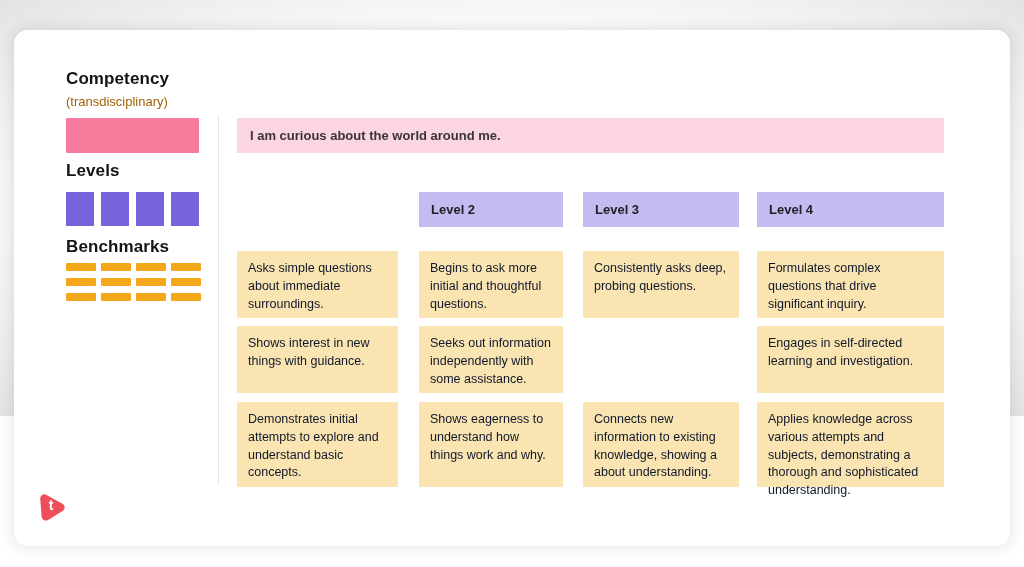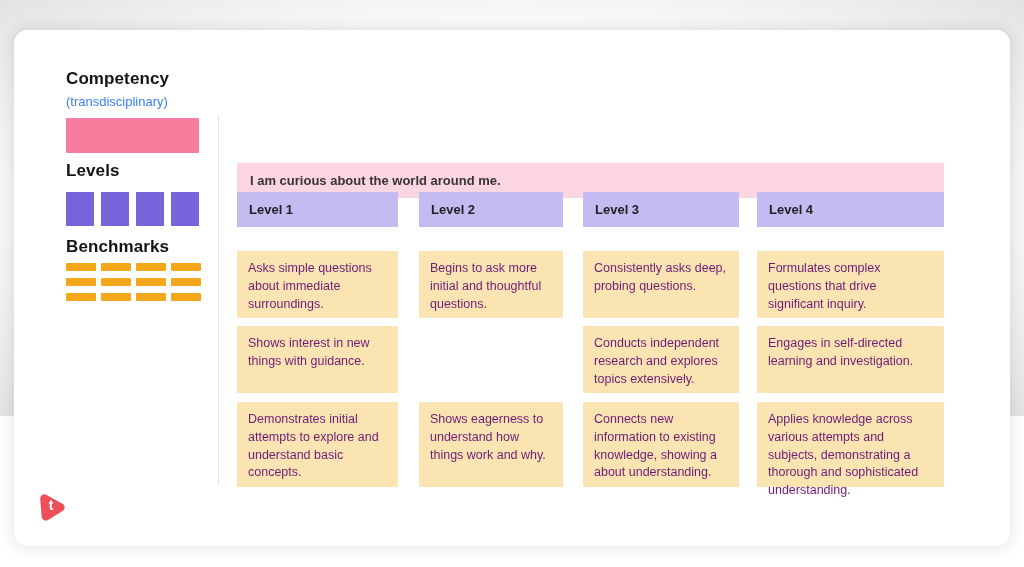--- a/index.html
+++ b/index.html
@@ -25,21 +25,21 @@
   
   .legend { position: absolute; left: 52px; top: 0; width: 150px; height: 100%; }
   .legend-title {
     position: absolute; left: 0;
     font-size: 17px; font-weight: 800; color: #141414;
     letter-spacing: 0.1px; white-space: nowrap;
   }
   .legend-title.competency { top: 39px; }
   .legend-sub {
     position: absolute; left: 0; top: 64px;
-    font-size: 13px; color: #3b82f6; white-space: nowrap;
+    font-size: 13px; color: #a16207; white-space: nowrap;
   }
   .swatch-competency {
     position: absolute; left: 0; top: 88px;
     width: 133px; height: 35px;
     background: var(--competency-pink, #F87C9E);
     border-radius: 1px;
   }
   .legend-title.levels { top: 131px; }
   .level-swatches { position: absolute; left: 0; top: 162px; width: 133px; height: 34px; display: flex; gap: 7px; }
   .level-swatch { width: 28px; height: 34px; background: var(--level-purple, #7765DC); }
@@ -53,21 +53,20 @@
     width: 1px; height: 370px; background: #e4e4e4;
   }
   
   .content { position: absolute; left: 223px; top: 0; width: 707px; height: 516px; }
   .banner {
     position: absolute; left: 0; top: 88px;
     width: 707px; height: 35px;
     background: var(--banner-pink, #FBD5DF);
     display: flex; align-items: center;
     padding-left: 13px;
-    margin-top: 45px;
   }
   .banner-text { font-size: 13px; font-weight: bold; color: #3a3436; }
   .row { position: absolute; left: 0; width: 707px; }
   .row.headers { top: 162px; height: 35px; }
   .row.r1 { top: 221px; height: 67px; }
   .row.r2 { top: 296px; height: 67px; }
   .row.r3 { top: 372px; height: 85px; }
   .cell { position: absolute; top: 0; height: 100%; }
   .c1 { left: 0;     width: 161px; }
   .c2 { left: 182px; width: 144px; }
@@ -75,21 +74,21 @@
   .c4 { left: 520px; width: 187px; }
   .level-header {
     background: var(--header-lavender, #C4BBF0);
     display: flex; align-items: center;
     padding-left: 12px;
     font-size: 13px; font-weight: bold; color: #232029;
   }
   .bench-card {
     background: var(--card-cream, #FAE5B2);
     padding: 9px 11px;
-    font-size: 12.5px; line-height: 1.42; color: #701a75;
+    font-size: 12.5px; line-height: 1.42; color: #0f172a;
     border-radius: 1px;
   }
   
   .logo {
     position: absolute; left: 22px; top: 462px;
     width: 30px; height: 30px; cursor: pointer;
   }
   .logo svg { display: block; width: 30px; height: 30px; }
   .logo-letter {
     position: absolute; left: 0; top: 5px; width: 30px;
@@ -144,36 +143,35 @@
 
     <div class="divider"></div>
 
     <main class="content">
 
       <div class="banner">
         <span class="banner-text">I am curious about the world around me.</span>
       </div>
 
       <div class="row headers">
-        <div class="cell c1 level-header">Level 1</div>
         <div class="cell c2 level-header">Level 2</div>
         <div class="cell c3 level-header">Level 3</div>
         <div class="cell c4 level-header">Level 4</div>
       </div>
 
       <div class="row r1">
         <div class="cell c1 bench-card">Asks simple questions about immediate surroundings.</div>
         <div class="cell c2 bench-card">Begins to ask more initial and thoughtful questions.</div>
         <div class="cell c3 bench-card">Consistently asks deep, probing questions.</div>
         <div class="cell c4 bench-card">Formulates complex questions that drive significant inquiry.</div>
       </div>
 
       <div class="row r2">
         <div class="cell c1 bench-card">Shows interest in new things with guidance.</div>
-        <div class="cell c3 bench-card">Conducts independent research and explores topics extensively.</div>
+        <div class="cell c2 bench-card">Seeks out information independently with some assistance.</div>
         <div class="cell c4 bench-card">Engages in self-directed learning and investigation.</div>
       </div>
 
       <div class="row r3">
         <div class="cell c1 bench-card">Demonstrates initial attempts to explore and understand basic concepts.</div>
         <div class="cell c2 bench-card">Shows eagerness to understand how things work and why.</div>
         <div class="cell c3 bench-card">Connects new information to existing knowledge, showing a about understanding.</div>
         <div class="cell c4 bench-card">Applies knowledge across various attempts and subjects, demonstrating a thorough and sophisticated understanding.</div>
       </div>
 

